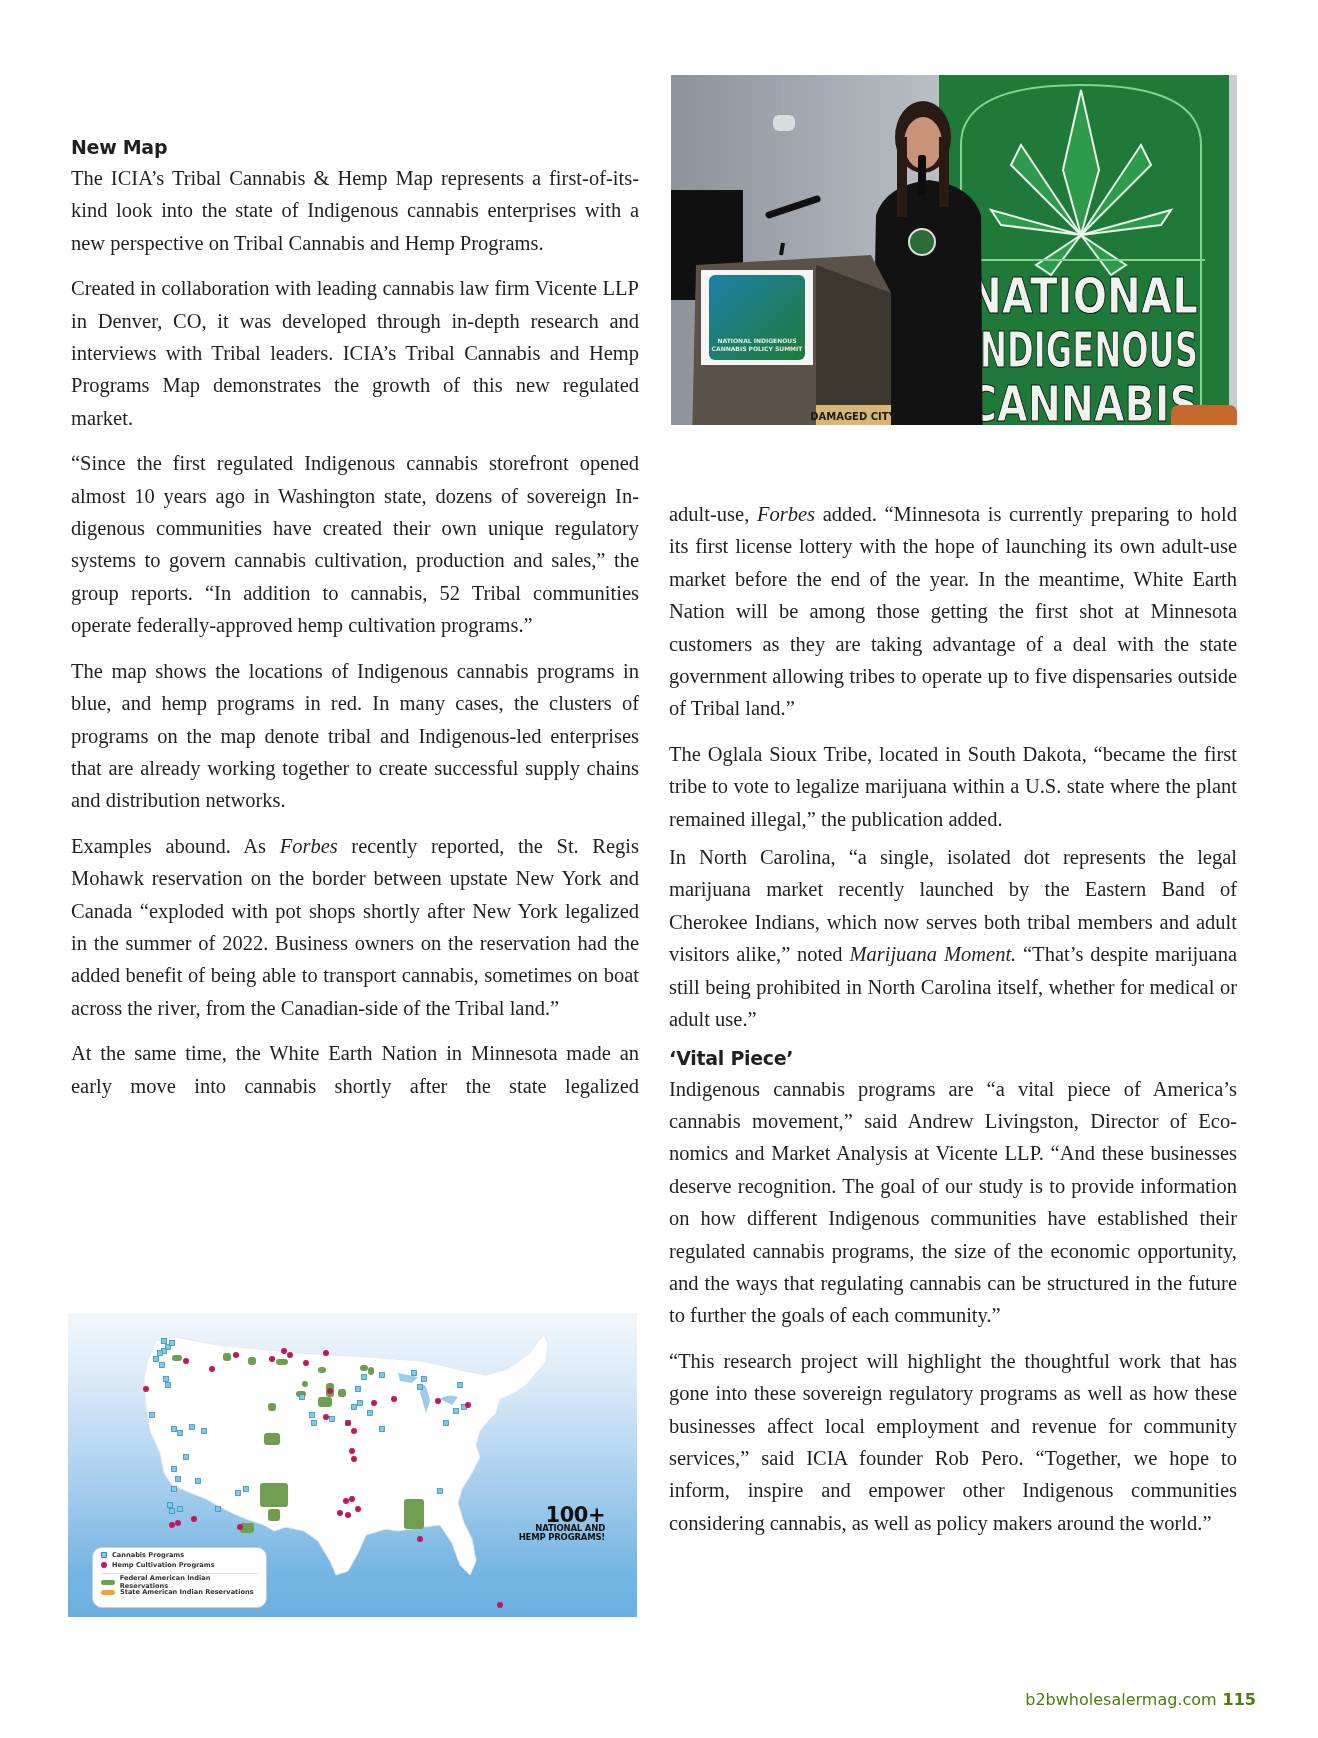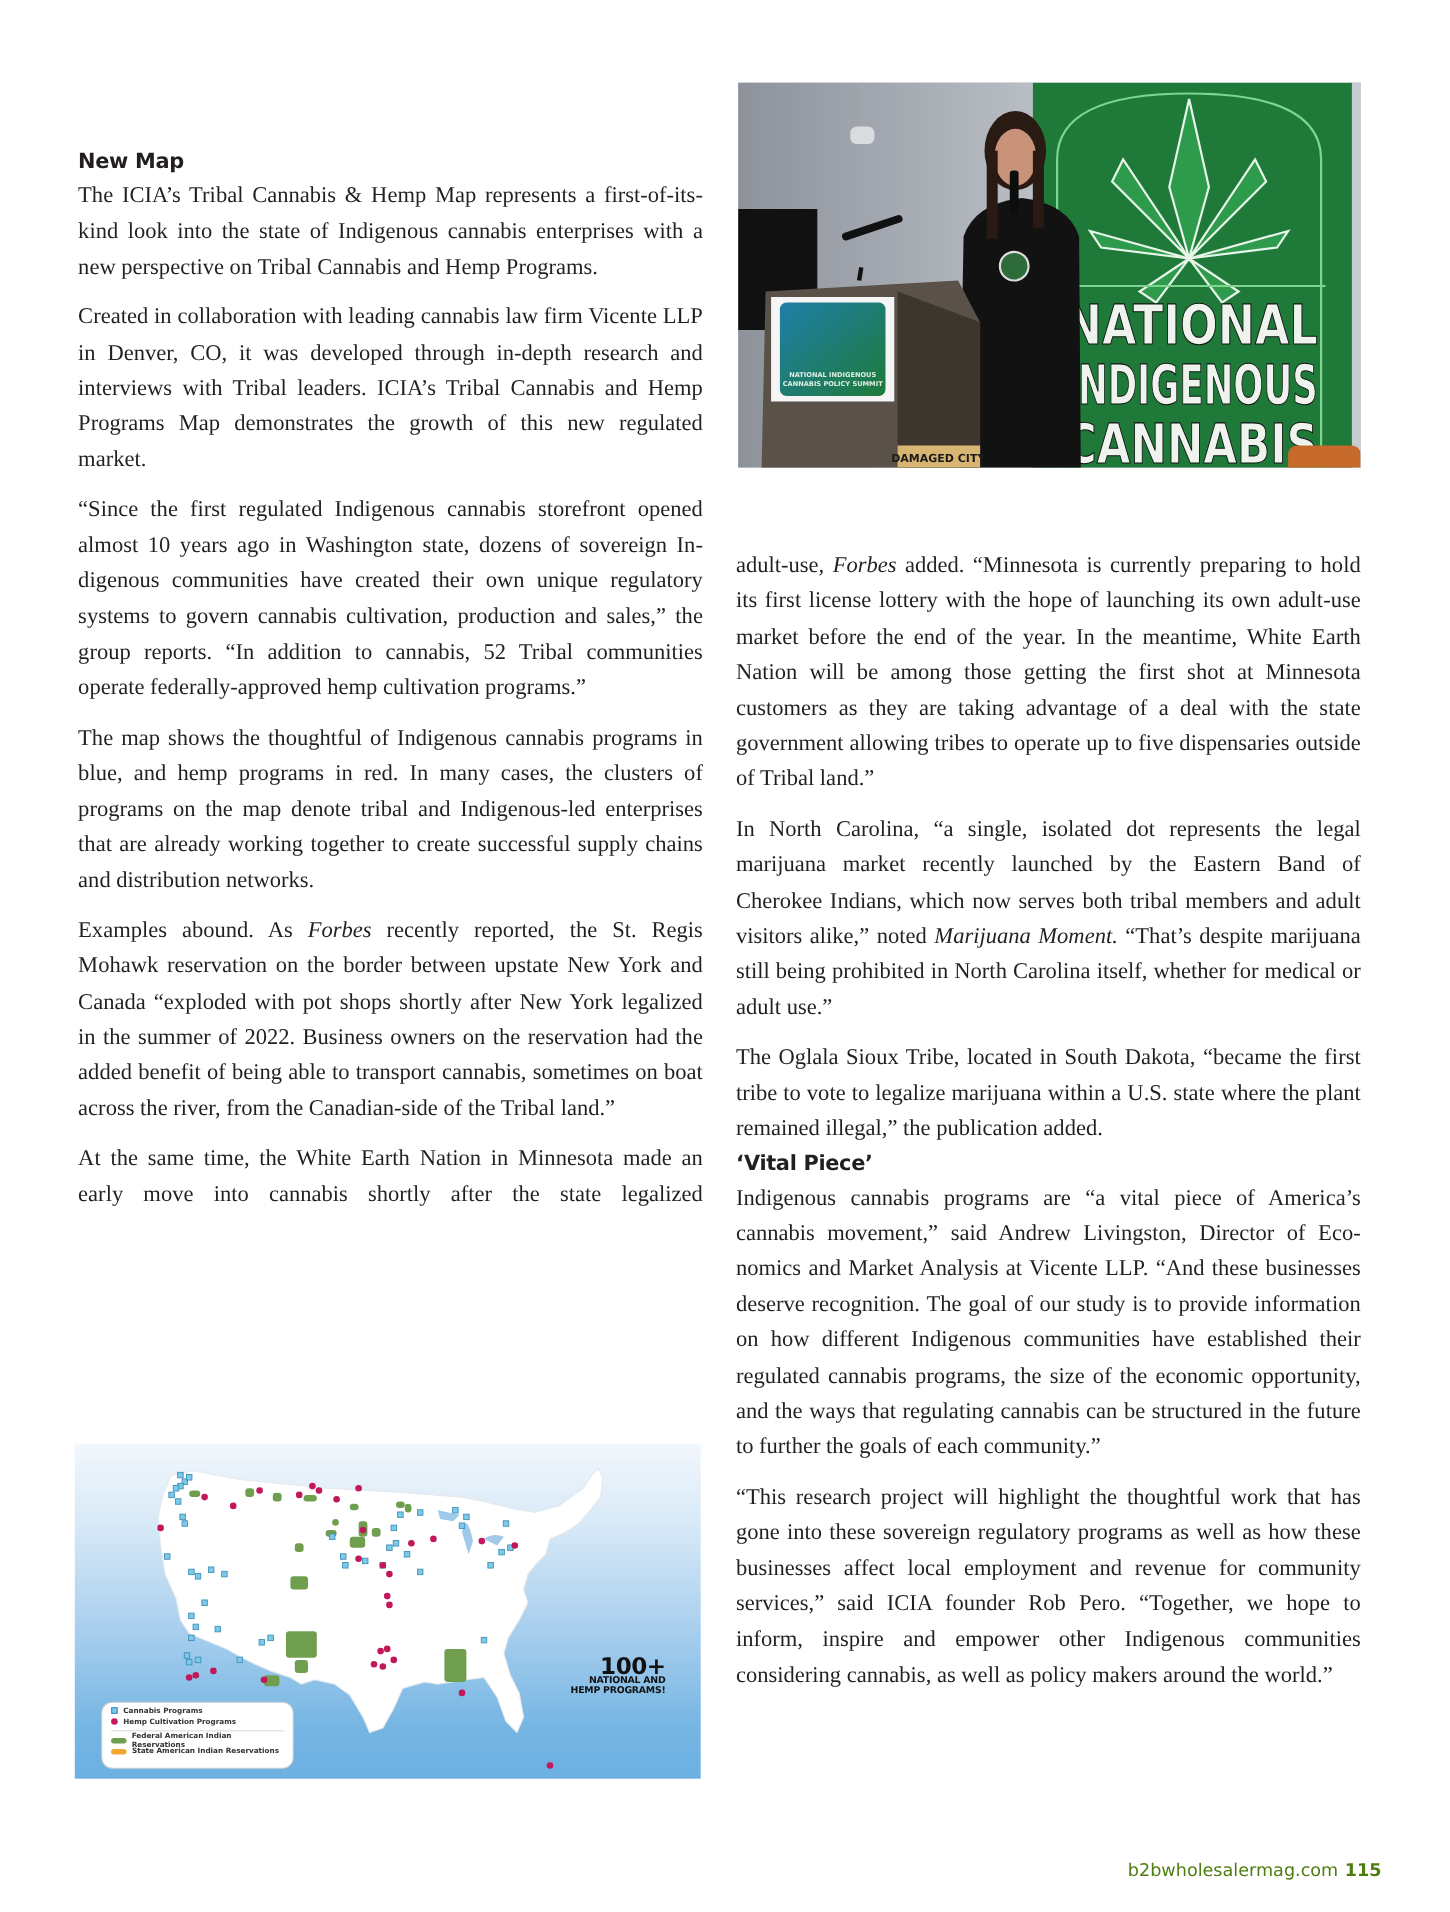--- a/index.html
+++ b/index.html
@@ -29,21 +29,21 @@
   .footer .page-number { font-weight: bold; margin-left: 6px; }
 </style>
 </head>
 <body>
 
 <div class="col col-left">
   <h2 class="section-head">New Map</h2>
   <p>The ICIA’s Tribal Cannabis &amp; Hemp Map represents a first-of-its-kind look into the state of Indigenous cannabis enterprises with a new perspective on Tribal Cannabis and Hemp Programs.</p>
   <p>Created in collaboration with leading cannabis law firm Vi­cente LLP in Denver, CO, it was developed through in-depth research and interviews with Tribal leaders. ICIA’s Tribal Can­nabis and Hemp Programs Map demonstrates the growth of this new regulated market.</p>
   <p>“Since the first regulated Indigenous cannabis storefront opened almost 10 years ago in Washington state, dozens of sovereign In­digenous communities have created their own unique regulatory systems to govern cannabis cultivation, production and sales,” the group reports. “In addition to cannabis, 52 Tribal communi­ties operate federally-approved hemp cultivation programs.”</p>
-  <p>The map shows the thoughtful of Indigenous cannabis programs in blue, and hemp programs in red. In many cases, the clusters of programs on the map denote tribal and Indigenous-led en­terprises that are already working together to create successful supply chains and distribution networks.</p>
+  <p>The map shows the locations of Indigenous cannabis programs in blue, and hemp programs in red. In many cases, the clusters of programs on the map denote tribal and Indigenous-led en­terprises that are already working together to create successful supply chains and distribution networks.</p>
   <p><span>Examples abound. As </span><em>Forbes</em><span> recently reported, the St. Regis Mohawk reservation on the border between upstate New York and Canada “exploded with pot shops shortly after New York legalized in the summer of 2022. Business owners on the reser­vation had the added benefit of being able to transport canna­bis, sometimes on boat across the river, from the Canadian-side of the Tribal land.”</span></p>
   <p class="last" style="text-align-last: justify;">At the same time, the White Earth Nation in Minnesota made an early move into cannabis shortly after the state legalized</p>
 </div>
 
 <div class="photo">
   <svg width="566" height="410" viewBox="0 0 566 410">
     <defs>
       <linearGradient id="wallg" x1="0" y1="0" x2="1" y2="0">
         <stop offset="0" stop-color="#8d929b"></stop>
           <stop offset="0.5" stop-color="#bcc1c8"></stop>
@@ -233,22 +233,22 @@
     </div>
     <div class="row">
       <span class="sw-bar" style="background:#f2a531"></span>
       <span>State American Indian Reservations</span>
     </div>
   </div>
 </div>
 
 <div class="col col-right">
   <p><span>adult-use, </span><em>Forbes</em><span> added. “Minnesota is currently preparing to hold its first license lottery with the hope of launching its own adult-use market before the end of the year. In the meantime, White Earth Nation will be among those getting the first shot at Minnesota customers as they are taking advantage of a deal with the state government allowing tribes to operate up to five dispensaries outside of Tribal land.”</span></p>
+  <p style="margin-bottom:6px">The Oglala Sioux Tribe, located in South Dakota, “became the first tribe to vote to legalize marijuana within a U.S. state where the plant remained illegal,” the publication added.</p>
   <p><span>In North Carolina, “a single, isolated dot represents the le­gal marijuana market recently launched by the Eastern Band of Cherokee Indians, which now serves both tribal members and adult visitors alike,” noted </span><em>Marijuana Moment.</em><span> “That’s de­spite marijuana still being prohibited in North Carolina itself, whether for medical or adult use.”</span></p>
-  <p style="margin-bottom:6px">The Oglala Sioux Tribe, located in South Dakota, “became the first tribe to vote to legalize marijuana within a U.S. state where the plant remained illegal,” the publication added.</p>
   <h2 class="section-head">‘Vital Piece’</h2>
   <p>Indigenous cannabis programs are “a vital piece of America’s cannabis movement,” said Andrew Livingston, Director of Eco­nomics and Market Analysis at Vicente LLP. “And these busi­nesses deserve recognition. The goal of our study is to provide information on how different Indigenous communities have established their regulated cannabis programs, the size of the economic opportunity, and the ways that regulating cannabis can be structured in the future to further the goals of each com­munity.”</p>
   <p class="last">“This research project will highlight the thoughtful work that has gone into these sovereign regulatory programs as well as how these businesses affect local employment and revenue for community services,” said ICIA founder Rob Pero. “Together, we hope to inform, inspire and empower other Indigenous communities considering cannabis, as well as policy makers around the world.”</p>
 </div>
 
 <div class="footer">
   <span>b2bwholesalermag.com</span><span class="page-number">115</span>
 </div>
 
 </body></html>

